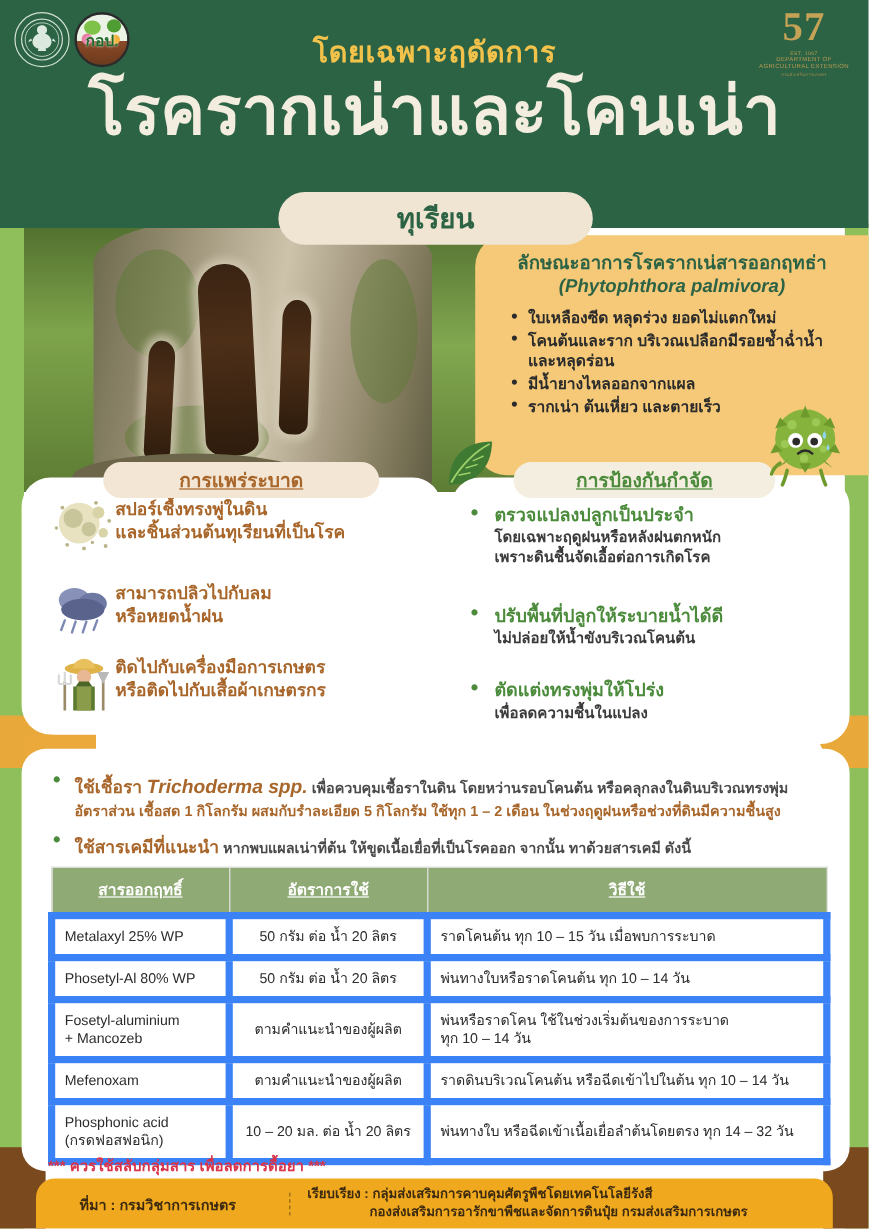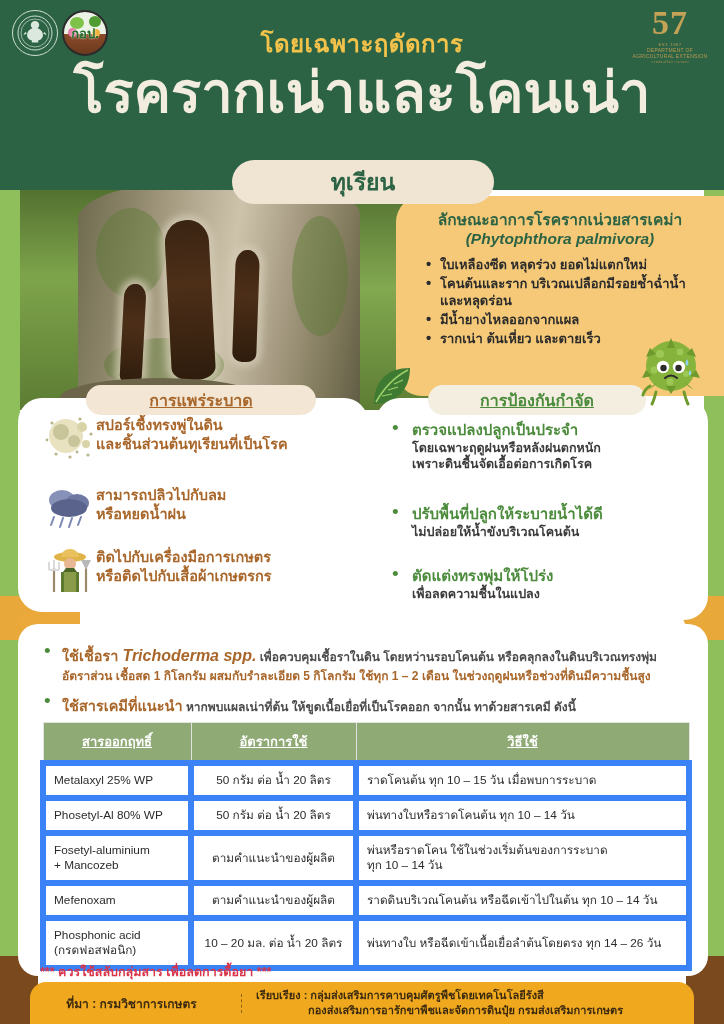--- a/index.html
+++ b/index.html
@@ -300,21 +300,21 @@
     <div class="moss" style="left:292px;top:28px;width:56px;height:120px;"></div>
     <div class="moss" style="left:104px;top:150px;width:120px;height:54px;"></div>
     <div class="lesion l1"></div>
     <div class="lesion l2"></div>
     <div class="lesion l3"></div>
     <div class="root"></div>
   </div>
 
   <div class="sym-panel">
     <div class="sym-title">
-      <span>ลักษณะอาการโรครากเน่วยสารเคม่า</span><br>
+      <span>ลักษณะอาการโรครากเน่สารออกฤทธ่า</span><br>
       <span class="sci">(Phytophthora palmivora)</span>
     </div>
     <ul class="sym-list">
       <li>ใบเหลืองซีด หลุดร่วง ยอดไม่แตกใหม่</li>
       <li>โคนต้นและราก บริเวณเปลือกมีรอยช้ำฉ่ำน้ำ และหลุดร่อน</li>
       <li>มีน้ำยางไหลออกจากแผล</li>
       <li>รากเน่า ต้นเหี่ยว และตายเร็ว</li>
     </ul>
   </div>
 
@@ -498,21 +498,21 @@
       </tr>
       <tr>
         <td class="c1">Mefenoxam</td>
         <td class="c2">ตามคำแนะนำของผู้ผลิต</td>
         <td class="c3">ราดดินบริเวณโคนต้น หรือฉีดเข้าไปในต้น ทุก 10 – 14 วัน</td>
       </tr>
       <tr>
         <td class="c1" style="white-space:pre-line">Phosphonic acid
 (กรดฟอสฟอนิก)</td>
         <td class="c2">10 – 20 มล. ต่อ น้ำ 20 ลิตร</td>
-        <td class="c3">พ่นทางใบ หรือฉีดเข้าเนื้อเยื่อลำต้นโดยตรง ทุก 14 – 26 วัน</td>
+        <td class="c3">พ่นทางใบ หรือฉีดเข้าเนื้อเยื่อลำต้นโดยตรง ทุก 14 – 32 วัน</td>
       </tr>
     </tbody>
   </table>
 
   <div class="warn">*** ควรใช้สลับกลุ่มสาร เพื่อลดการดื้อยา ***</div>
 
   <div class="brown-left"></div>
   <div class="brown-right"></div>
   <div class="footer-bar">
     <div class="footer-src">ที่มา : กรมวิชาการเกษตร</div>

